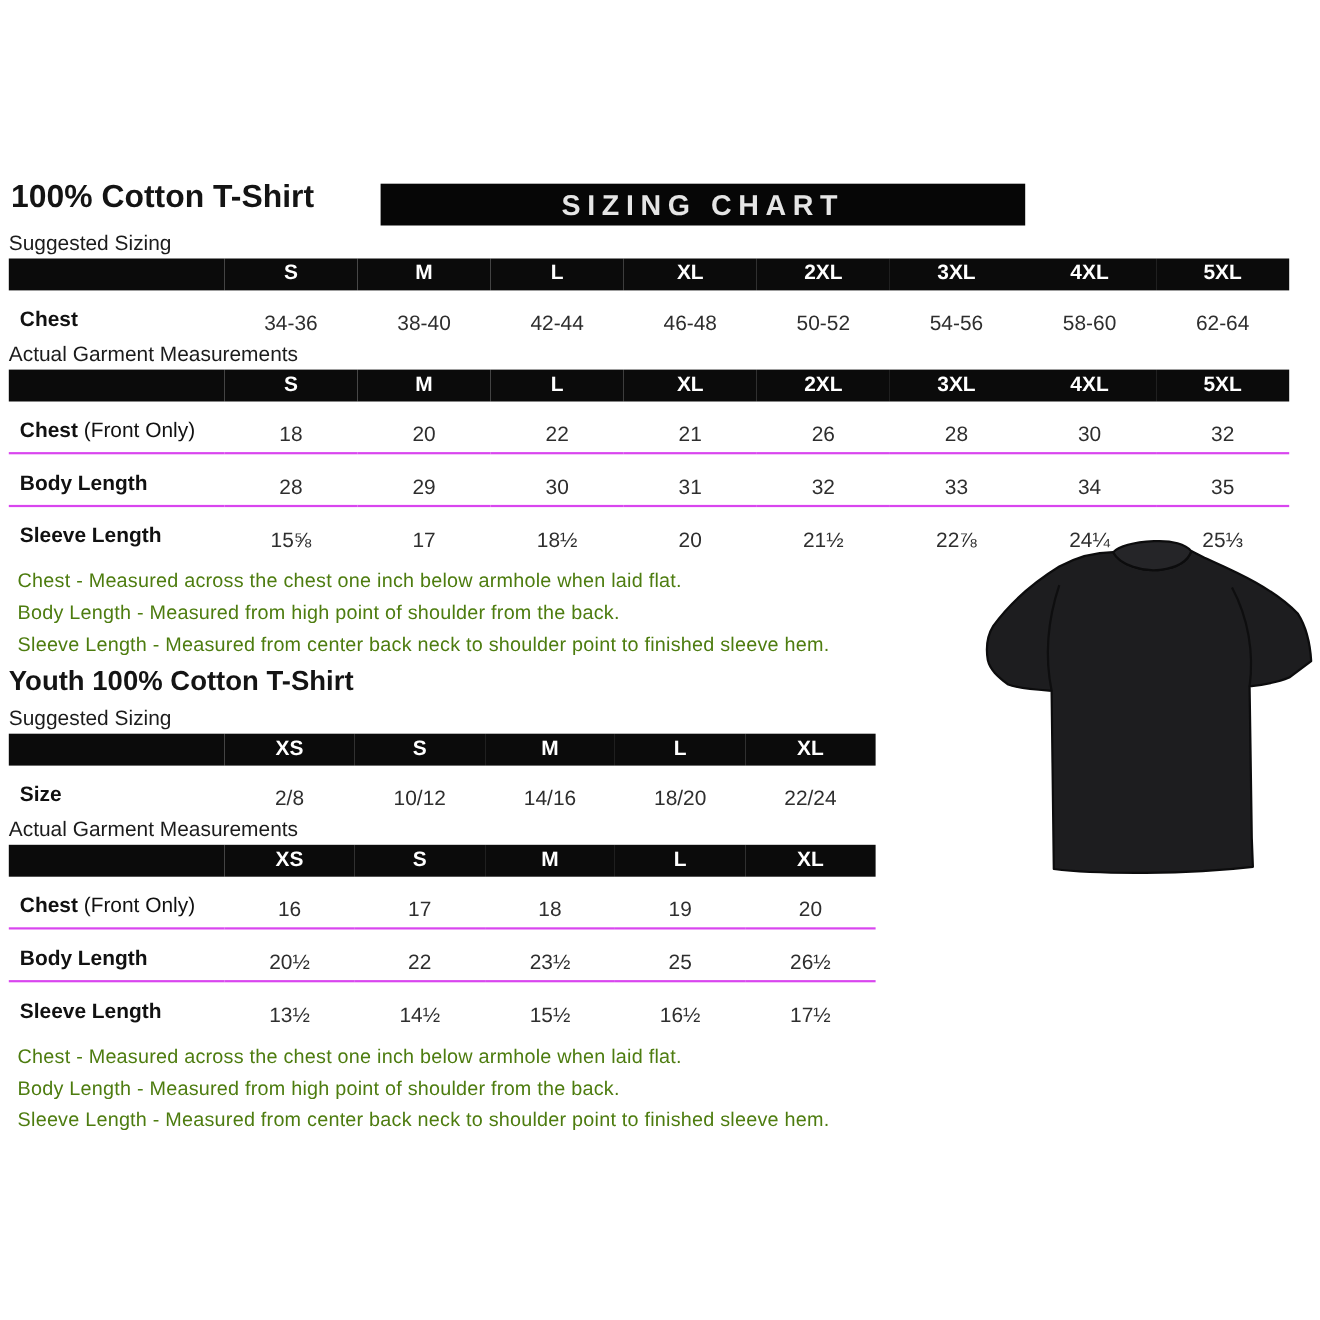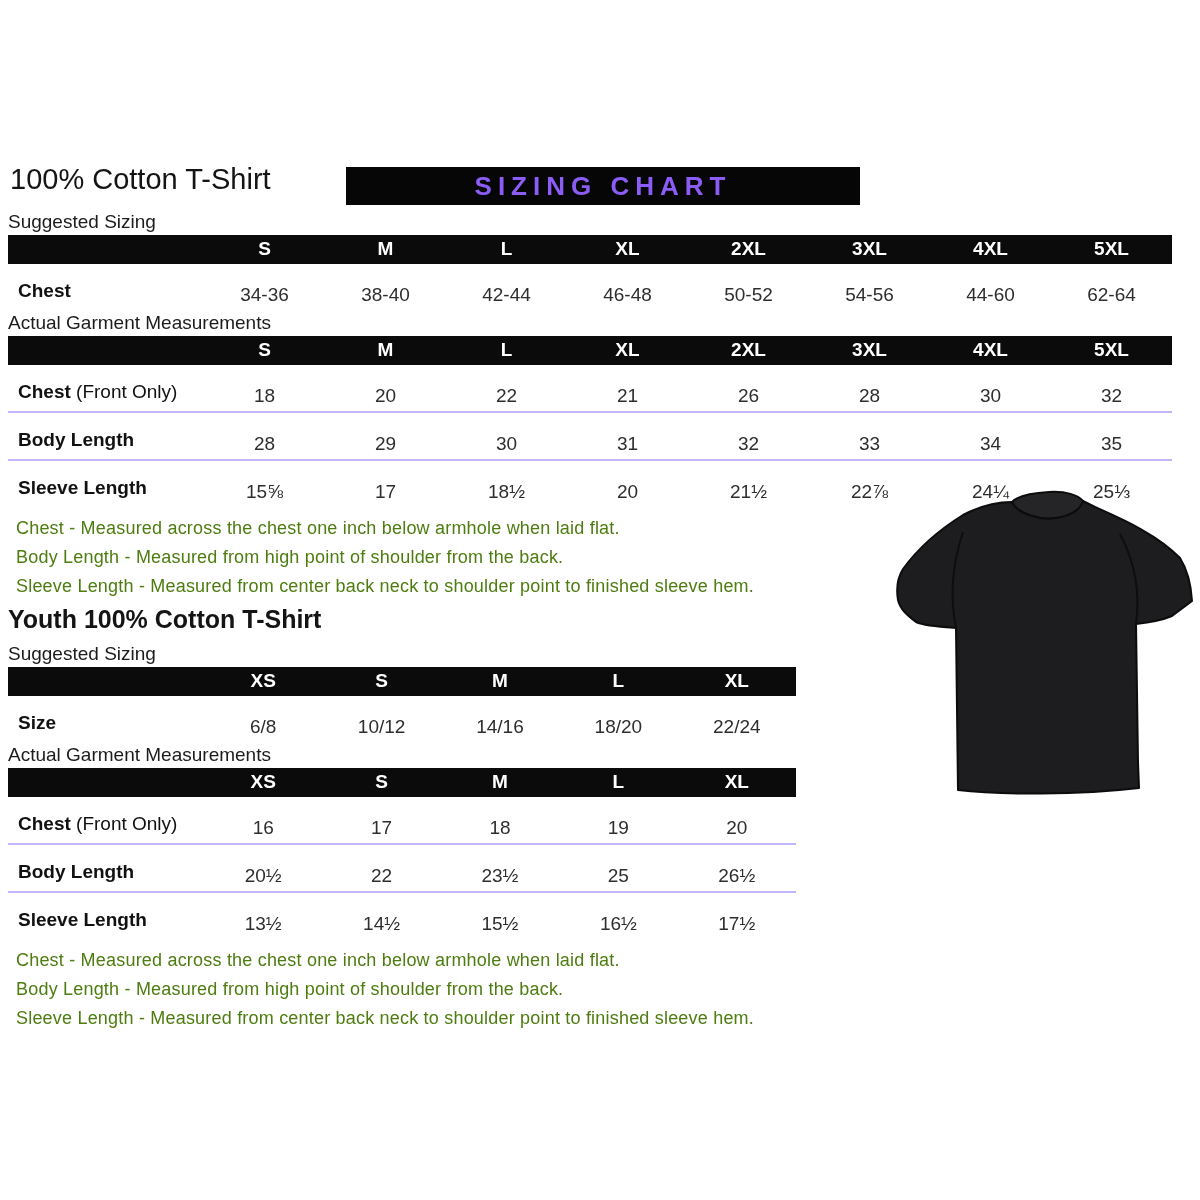--- a/index.html
+++ b/index.html
@@ -3,24 +3,24 @@
 <meta charset="utf-8">
 <style>
   html,body { margin:0; padding:0; background:#ffffff; }
   .page {
     position:relative; width:1200px; height:1200px; background:#ffffff;
     font-family:"Liberation Sans", sans-serif; color:#1a1a1a; overflow:hidden;
   }
   .content { position:absolute; top:163px; left:8px; width:1164px; }
 
   .header { position:relative; height:46px; }
-  .h1 { position:absolute; top:0; left:2px; font-size:29px; font-weight:normal; color:#141414; white-space:nowrap; }
+  .h1 { position:absolute; top:0; left:2px; font-size:29px; font-weight:bold; color:#141414; white-space:nowrap; }
   .banner {
-    position:absolute; top:4px; left:338px; width:514px; height:38px;
-    background:#060606; color:#8b5cf6; display:flex; align-items:center; justify-content:center;
+    position:absolute; top:4px; left:338px; width:586px; height:38px;
+    background:#060606; color:#e5e5e5; display:flex; align-items:center; justify-content:center;
     font-size:26px; font-weight:bold; letter-spacing:6px;
   }
 
   .sec-label { font-size:19px; color:#1c1c1c; margin:2px 0 2px 0; }
   .mt-lg { }
   .mt-md { margin-top:9px; }
 
   .tbl-wrap { width:1164px; }
   .tbl-wrap.youth { width:788px; }
 
@@ -31,21 +31,21 @@
     padding:3px 0 4px 0; text-align:center;
   }
   table.sz tbody th.rowlab {
     text-align:left; font-size:19px; font-weight:normal; color:#111111;
     padding:12px 0 4px 10px; white-space:nowrap;
   }
   table.sz tbody th.rowlab b { font-weight:bold; }
   table.sz tbody td {
     text-align:center; font-size:19px; color:#2e2e2e; padding:20px 0 4px 0;
   }
-  table.sz tbody tr + tr { border-top:2px solid #c4b5fd; }
+  table.sz tbody tr + tr { border-top:2px solid #d946ef; }
 
   .notes { margin-top:11px; }
   .notes .note-line { font-size:18px; color:#4d7c0f; margin:0 0 8px 8px; letter-spacing:0.2px; }
   .youth-title { font-size:25px; font-weight:bold; color:#141414; margin:6px 0 0 0; }
 
   .tshirt-box { position:absolute; left:880px; top:470px; width:320px; height:360px; }
 </style>
 </head>
 <body>
 
@@ -88,21 +88,21 @@
           </thead>
           <tbody>
             <tr>
               <th class="rowlab"><b>Chest</b></th>
               <td>34-36</td>
               <td>38-40</td>
               <td>42-44</td>
               <td>46-48</td>
               <td>50-52</td>
               <td>54-56</td>
-              <td>44-60</td>
+              <td>58-60</td>
               <td>62-64</td>
             </tr>
           </tbody>
         </table>
       </div>
 
     <div class="sec-label mt-lg">Actual Garment Measurements</div>
     <div class="tbl-wrap">
         <table class="sz">
           <colgroup>
@@ -192,21 +192,21 @@
               <th>XS</th>
               <th>S</th>
               <th>M</th>
               <th>L</th>
               <th>XL</th>
             </tr>
           </thead>
           <tbody>
             <tr>
               <th class="rowlab"><b>Size</b></th>
-              <td>6/8</td>
+              <td>2/8</td>
               <td>10/12</td>
               <td>14/16</td>
               <td>18/20</td>
               <td>22/24</td>
             </tr>
           </tbody>
         </table>
       </div>
 
     <div class="sec-label mt-lg">Actual Garment Measurements</div>

